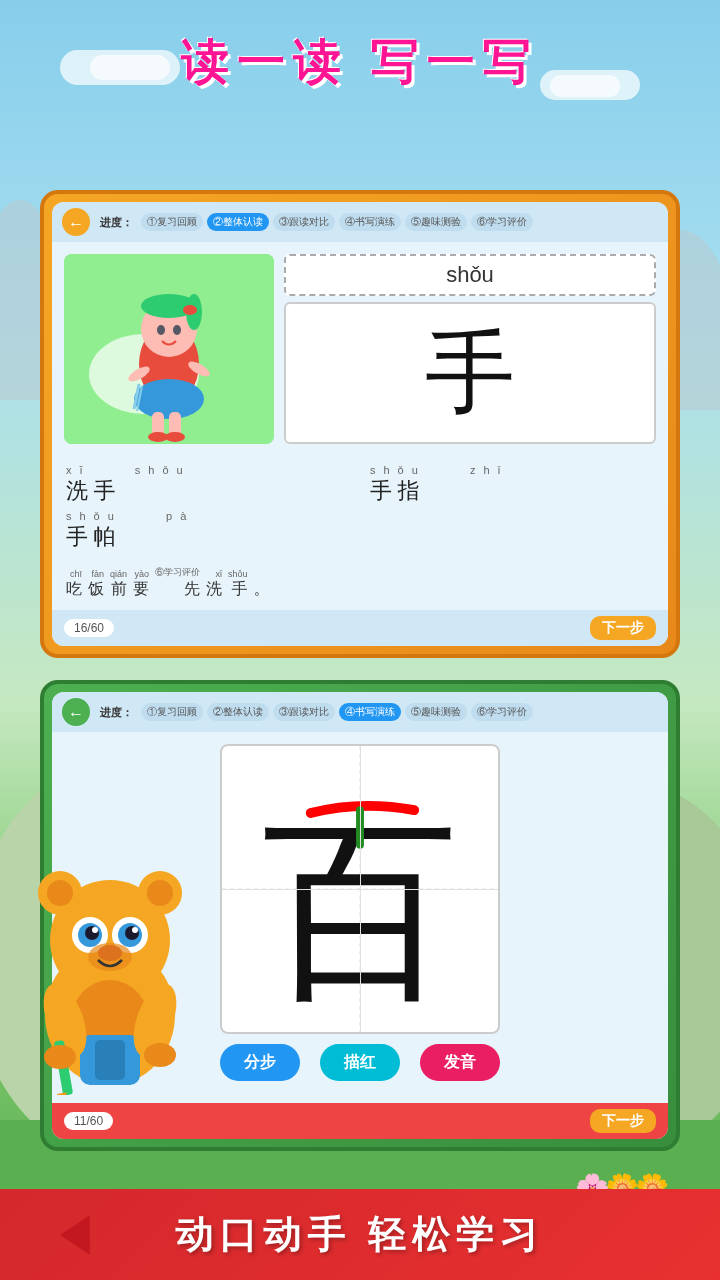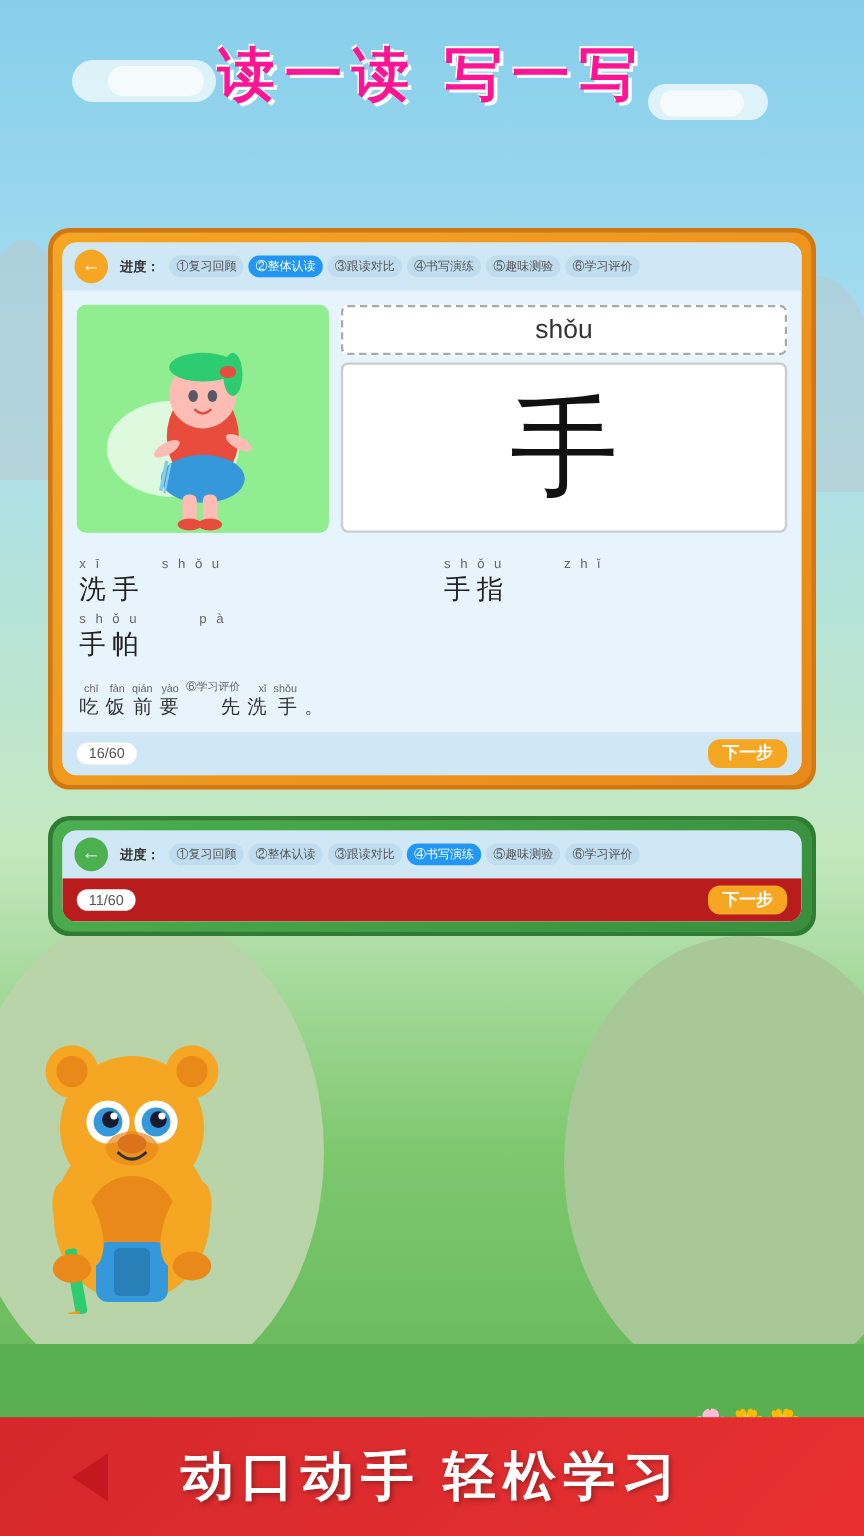--- a/index.html
+++ b/index.html
@@ -305,21 +305,21 @@
     .banner-arrow {
       width: 0;
       height: 0;
       border-top: 20px solid transparent;
       border-bottom: 20px solid transparent;
       border-right: 30px solid #c41820;
       position: absolute;
       left: 60px;
     }
     .banner-text {
-      font-size: 44px;
+      font-size: 38px;
       font-weight: bold;
       color: white;
       letter-spacing: 6px;
       text-shadow: 2px 2px 4px rgba(0,0,0,0.3);
     }
 
     
     .hill-left {
       position: absolute;
       bottom: 120px;
@@ -359,21 +359,21 @@
 
     
     .flower {
       position: absolute;
       bottom: 75px;
       font-size: 28px;
       z-index: 5;
     }
 
     .counter-row-green {
-      background: #b91c1c;
+      background: #ef4444;
     }
 
     .sent-char {
       font-size: 16px;
       color: #333;
     }
     .sent-pin {
       font-size: 9px;
       color: #666;
     }
@@ -537,20 +537,44 @@
       <div class="back-btn back-btn-green">←</div>
       <span class="progress-label">进度：</span>
       <div class="progress-step">①复习回顾</div>
       <div class="progress-step">②整体认读</div>
       <div class="progress-step">③跟读对比</div>
       <div class="progress-step active">④书写演练</div>
       <div class="progress-step">⑤趣味测验</div>
       <div class="progress-step">⑥学习评价</div>
     </div>
 
+    <div class="card-content-bottom">
+      <div class="big-char-box">
+        <div class="guide-h"></div>
+        <div class="guide-v"></div>
+
+        <svg width="280" height="290" viewBox="0 0 280 290">
+
+          <line x1="0" y1="145" x2="280" y2="145" stroke="#e0e0e0" stroke-width="1" stroke-dasharray="4,4"></line>
+          <line x1="140" y1="0" x2="140" y2="290" stroke="#e0e0e0" stroke-width="1" stroke-dasharray="4,4"></line>
+
+          <text x="140" y="235" text-anchor="middle" font-family="SimSun, serif" font-size="200" fill="#111">百</text>
+
+          <path d="M90 68 Q140 55 195 65" stroke="red" stroke-width="10" fill="none" stroke-linecap="round"></path>
+
+          <path d="M140 65 L140 100" stroke="#228B22" stroke-width="8" fill="none" stroke-linecap="round"></path>
+        </svg>
+      </div>
+
+      <div class="action-buttons">
+        <div class="action-btn btn-blue">分步</div>
+        <div class="action-btn btn-teal">描红</div>
+        <div class="action-btn btn-pink">发音</div>
+      </div>
+    </div>
 
     <div class="counter-row counter-row-green">
       <div class="counter-badge">11/60</div>
       <div class="next-btn">下一步</div>
     </div>
   </div>
 </div>
 
 <div class="bear-mascot">
   <svg width="200" height="250" viewBox="0 0 200 250">

